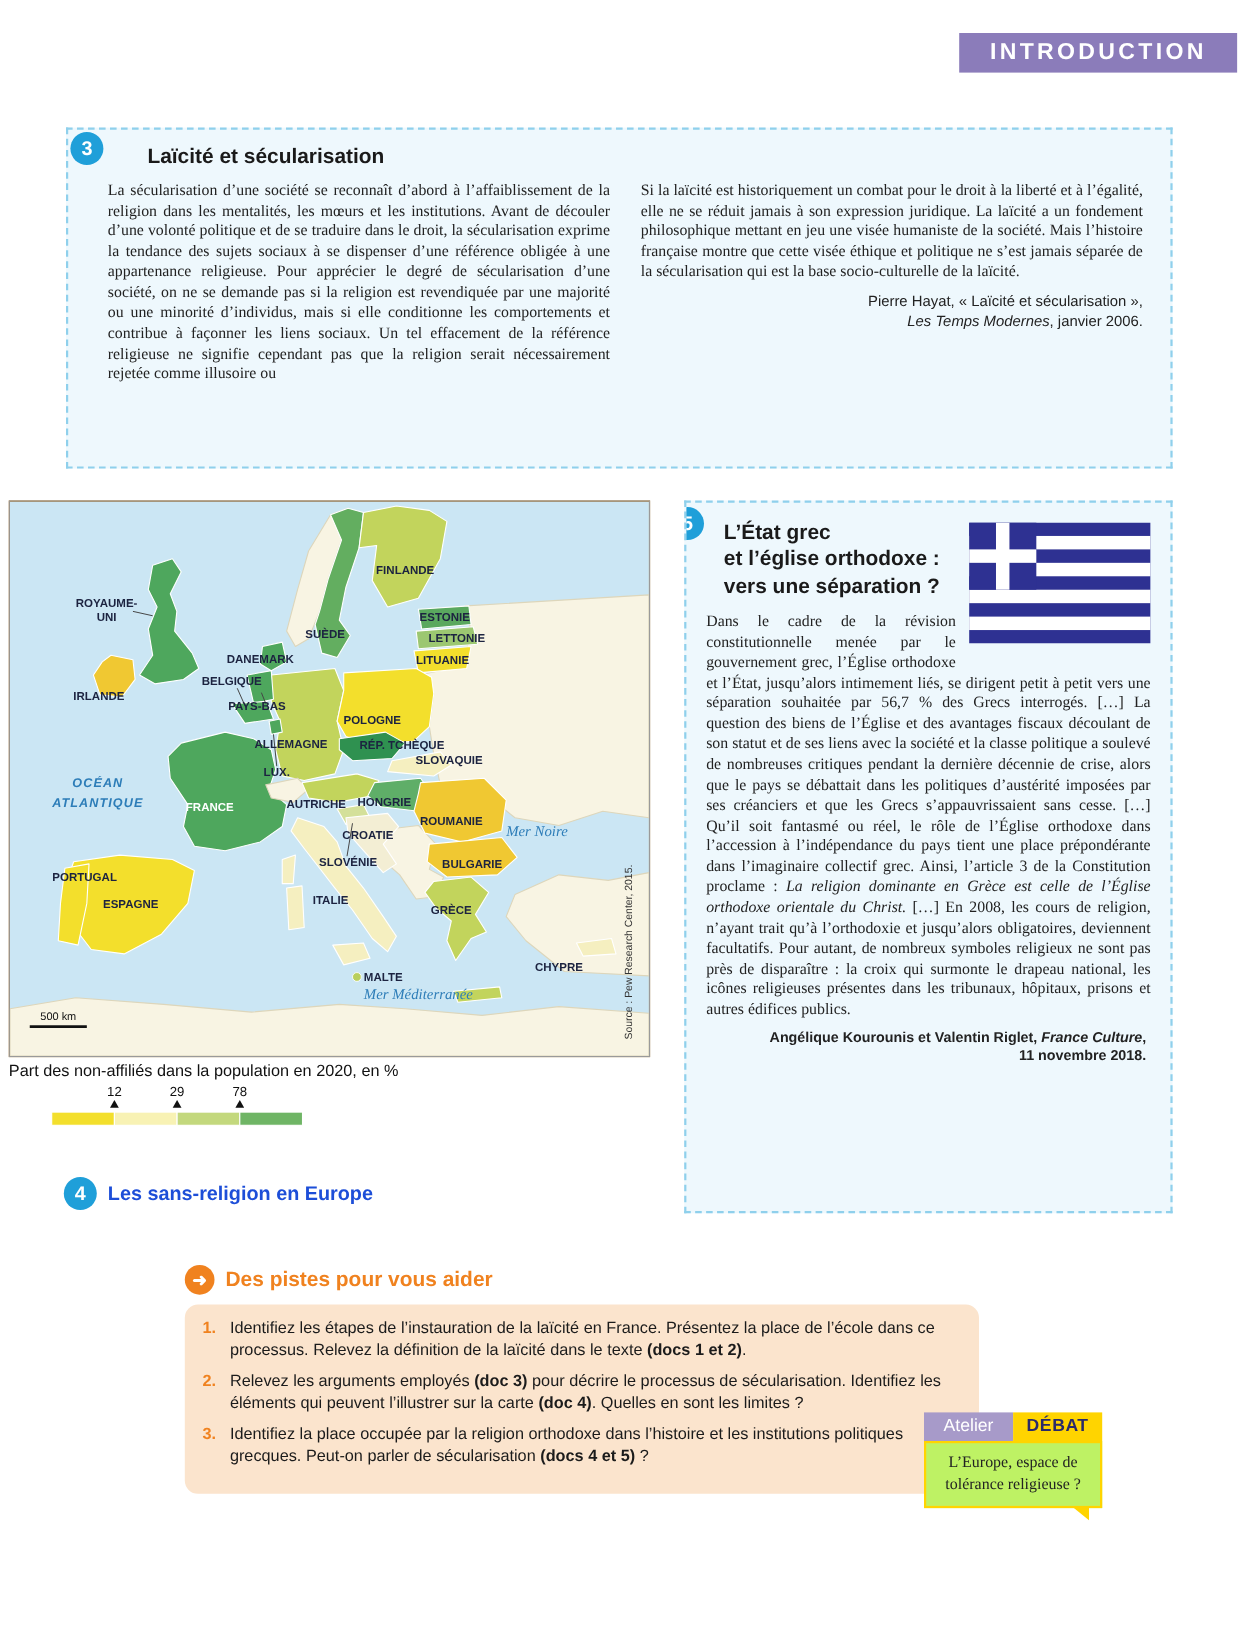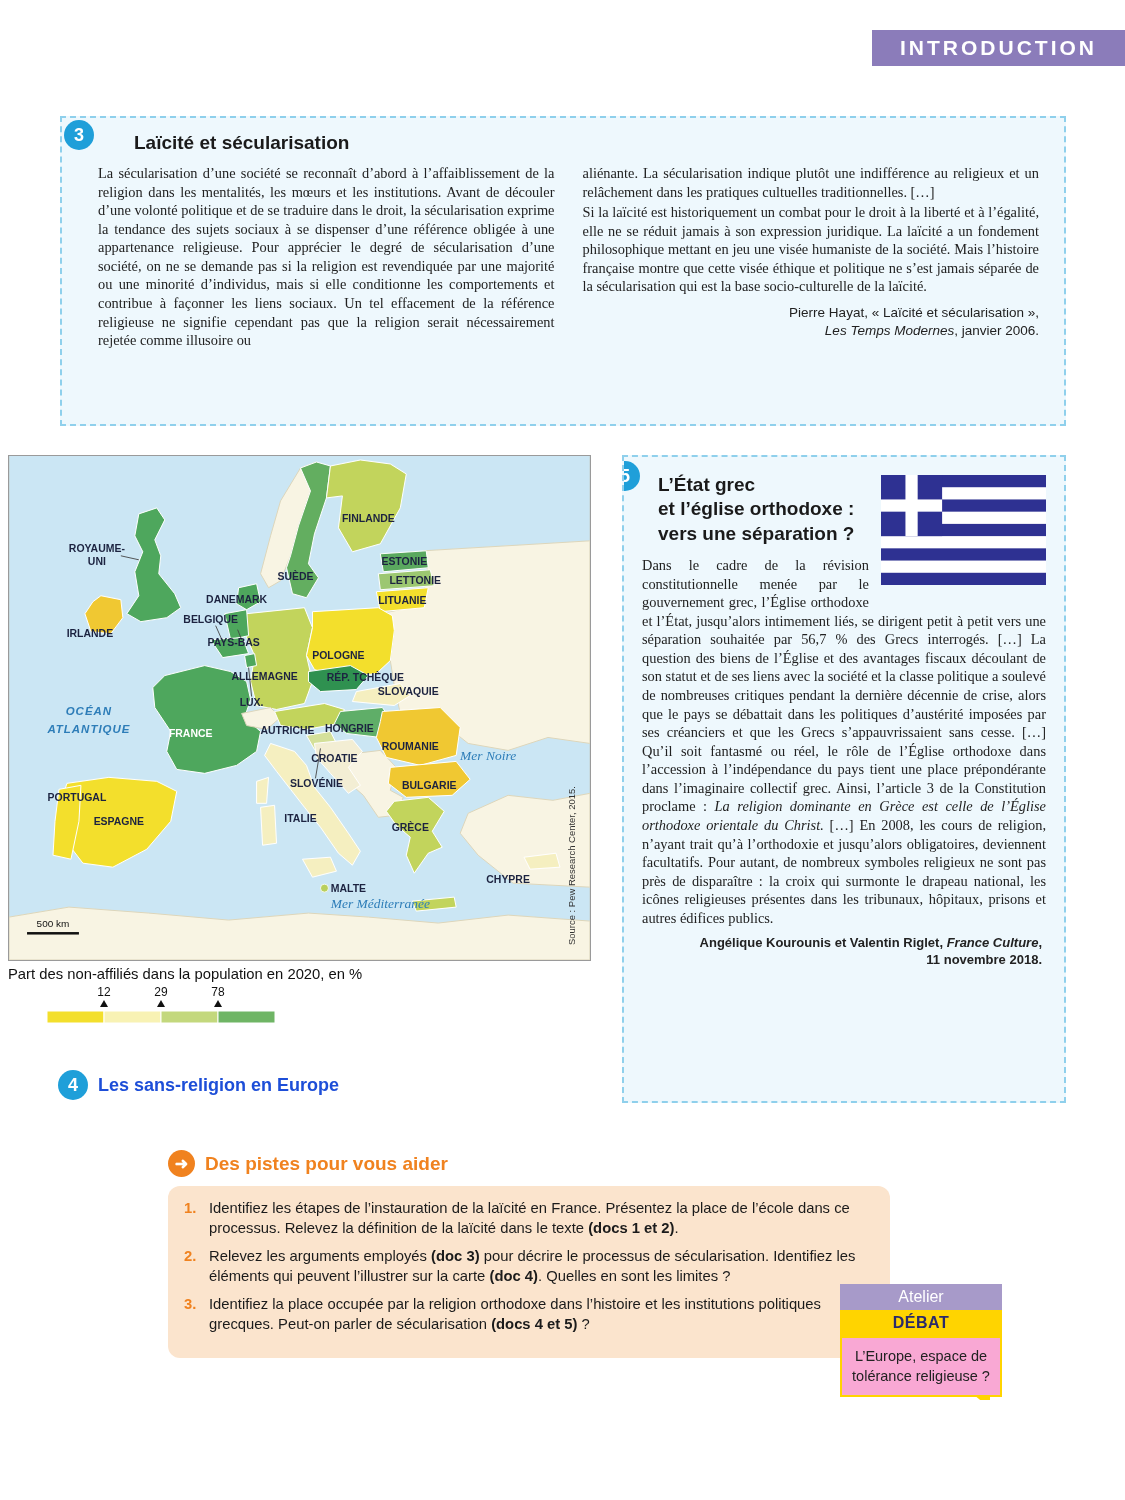--- a/index.html
+++ b/index.html
@@ -62,24 +62,24 @@
   .pistes-head { position:absolute; left:168px; top:1150px; display:flex; align-items:center; gap:10px; }
   .arrow-circle { width:27px; height:27px; border-radius:50%; background:#f0821f; color:#fff; display:flex;
     align-items:center; justify-content:center; font-size:16px; font-weight:bold; }
   .pistes-title { color:#f0821f; font-size:19px; font-weight:bold; }
   .pistes-box { position:absolute; left:168px; top:1186px; width:722px; height:172px; background:#fbe4cd; border-radius:12px; padding:13px 20px 10px 16px; }
   .p-item { display:flex; gap:8px; font-size:14.8px; line-height:1.32; color:#1b1b1b; margin-bottom:9px; }
   .p-num { color:#f0821f; font-weight:bold; min-width:17px; }
 
   
   .atelier { position:absolute; left:840px; top:1284px; width:162px; }
-  .atelier-tabs { display:flex;flex-direction:column; }
+  .atelier-tabs { display:flex; }
   .tab-atelier { flex:1; background:#a79ac9; color:#fff; font-size:16px; text-align:center; padding:4px 0; }
   .tab-debat { flex:1; background:#ffd400; color:#2a2a6a; font-weight:bold; font-size:16px; text-align:center; padding:4px 0; letter-spacing:0.5px; }
-  .bubble { position:relative; background:#f9a8d4; border:2px solid #ffd400; padding:9px 8px; font-size:14.5px; line-height:1.35; text-align:center; color:#222; }
+  .bubble { position:relative; background:#bef264; border:2px solid #ffd400; padding:9px 8px; font-size:14.5px; line-height:1.35; text-align:center; color:#222;font-family:Liberation Serif, serif; }
   .bubble::after { content:""; position:absolute; right:10px; bottom:-13px; width:0; height:0;
     border-left:16px solid transparent; border-top:13px solid #ffd400; }
 
   
   .footer { position:absolute; top:1444px; right:52px; font-size:15px; color:#1a1a1a; display:flex; align-items:baseline; gap:5px; }
   .footer .bold { font-weight:bold; }
   .footer .pagenum { font-weight:bold; color:#ee7d22; margin-left:4px; }
 </style>
 </head>
 <body>
@@ -91,21 +91,20 @@
   </div>
 
   <section class="docbox doc3">
     <div class="badge" style="left:2px; top:2px;">3</div>
     <h2 class="doc-title" style="margin-left:36px;">Laïcité et sécularisation</h2>
     <div class="cols">
       <div class="col">
         <p class="serif">La sécularisation d’une société se reconnaît d’abord à l’affaiblissement de la religion dans les mentalités, les mœurs et les institutions. Avant de découler d’une volonté politique et de se traduire dans le droit, la sécularisation exprime la tendance des sujets sociaux à se dispenser d’une référence obligée à une appartenance religieuse. Pour apprécier le degré de sécularisation d’une société, on ne se demande pas si la religion est revendiquée par une majorité ou une minorité d’individus, mais si elle conditionne les comportements et contribue à façonner les liens sociaux. Un tel effacement de la référence religieuse ne signifie cependant pas que la religion serait nécessairement rejetée comme illusoire ou</p>
       </div>
       <div class="col">
-        <p class="serif">aliénante. La sécularisation indique plutôt une indifférence au religieux et un relâchement dans les pratiques cultuelles traditionnelles. […]</p>
         <p class="serif">Si la laïcité est historiquement un combat pour le droit à la liberté et à l’égalité, elle ne se réduit jamais à son expression juridique. La laïcité a un fondement philosophique mettant en jeu une visée humaniste de la société. Mais l’histoire française montre que cette visée éthique et politique ne s’est jamais séparée de la sécularisation qui est la base socio-culturelle de la laïcité.</p>
         <p class="cite3"><span>Pierre Hayat, « Laïcité et sécularisation »,</span><br><em>Les Temps Modernes</em><span>, janvier 2006.</span></p>
       </div>
     </div>
   </section>
 
   <figure class="map-figure">
     <svg class="map-svg" viewBox="0 0 582 505">
       <rect x="0" y="0" width="582" height="505" fill="#cbe6f4"></rect>
 

